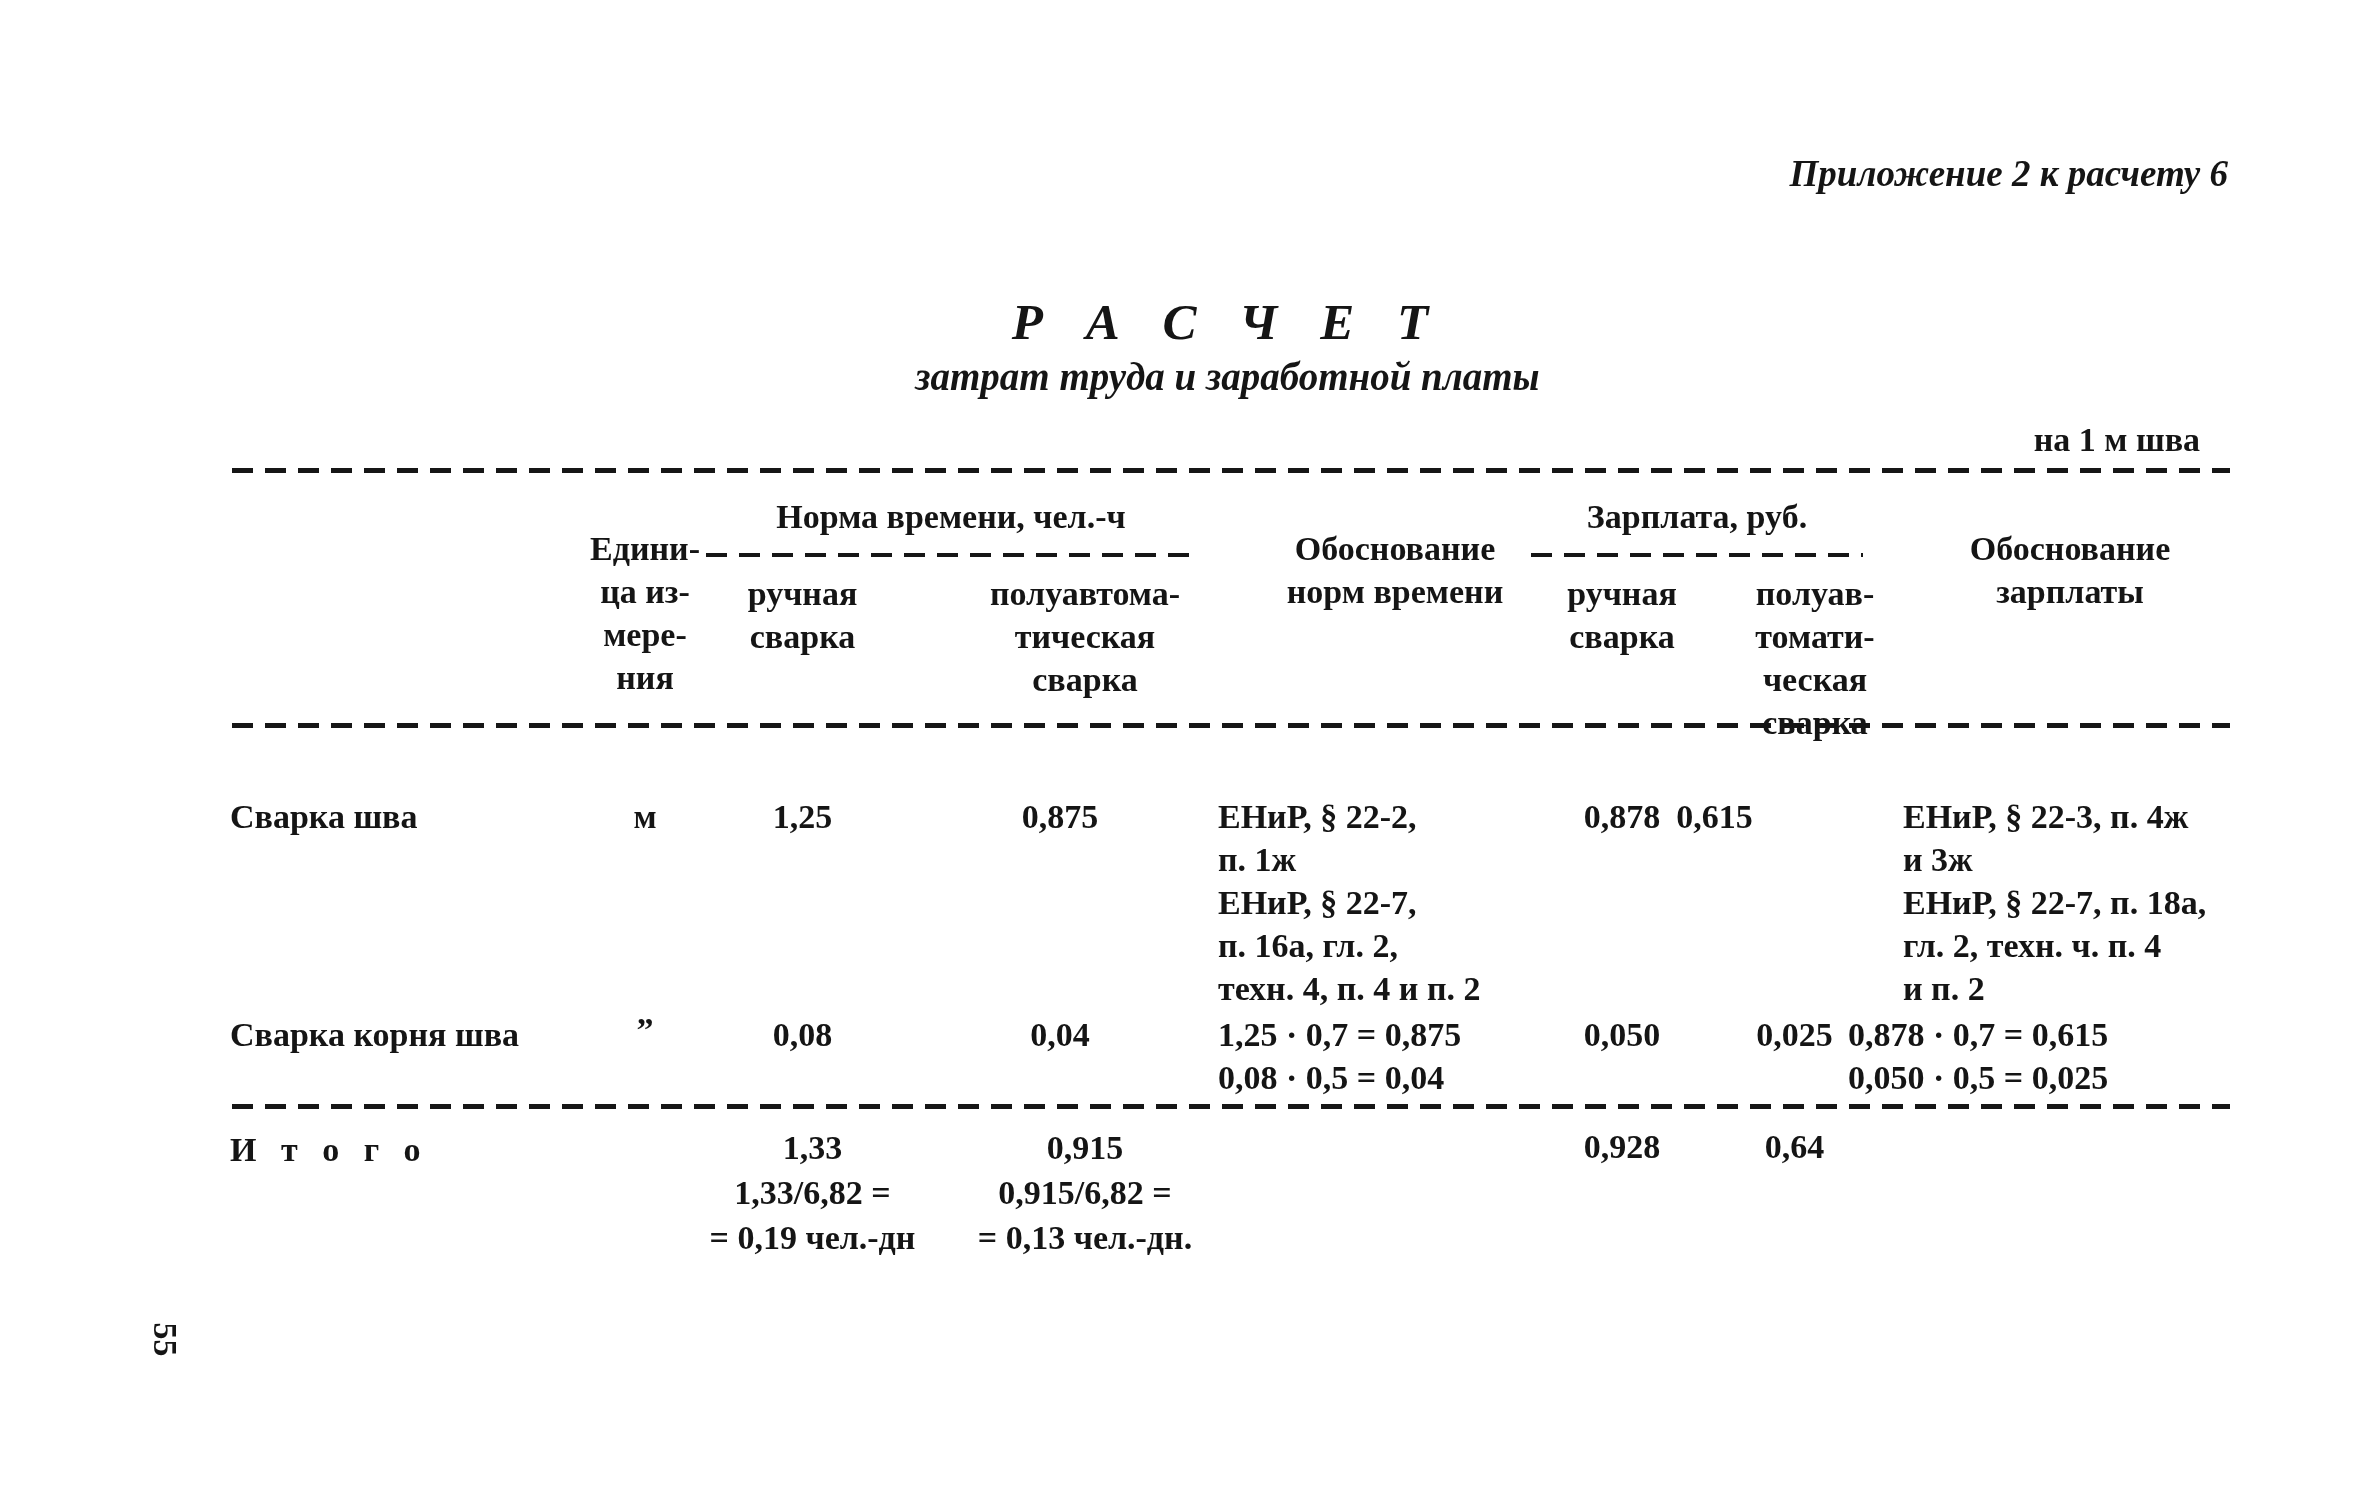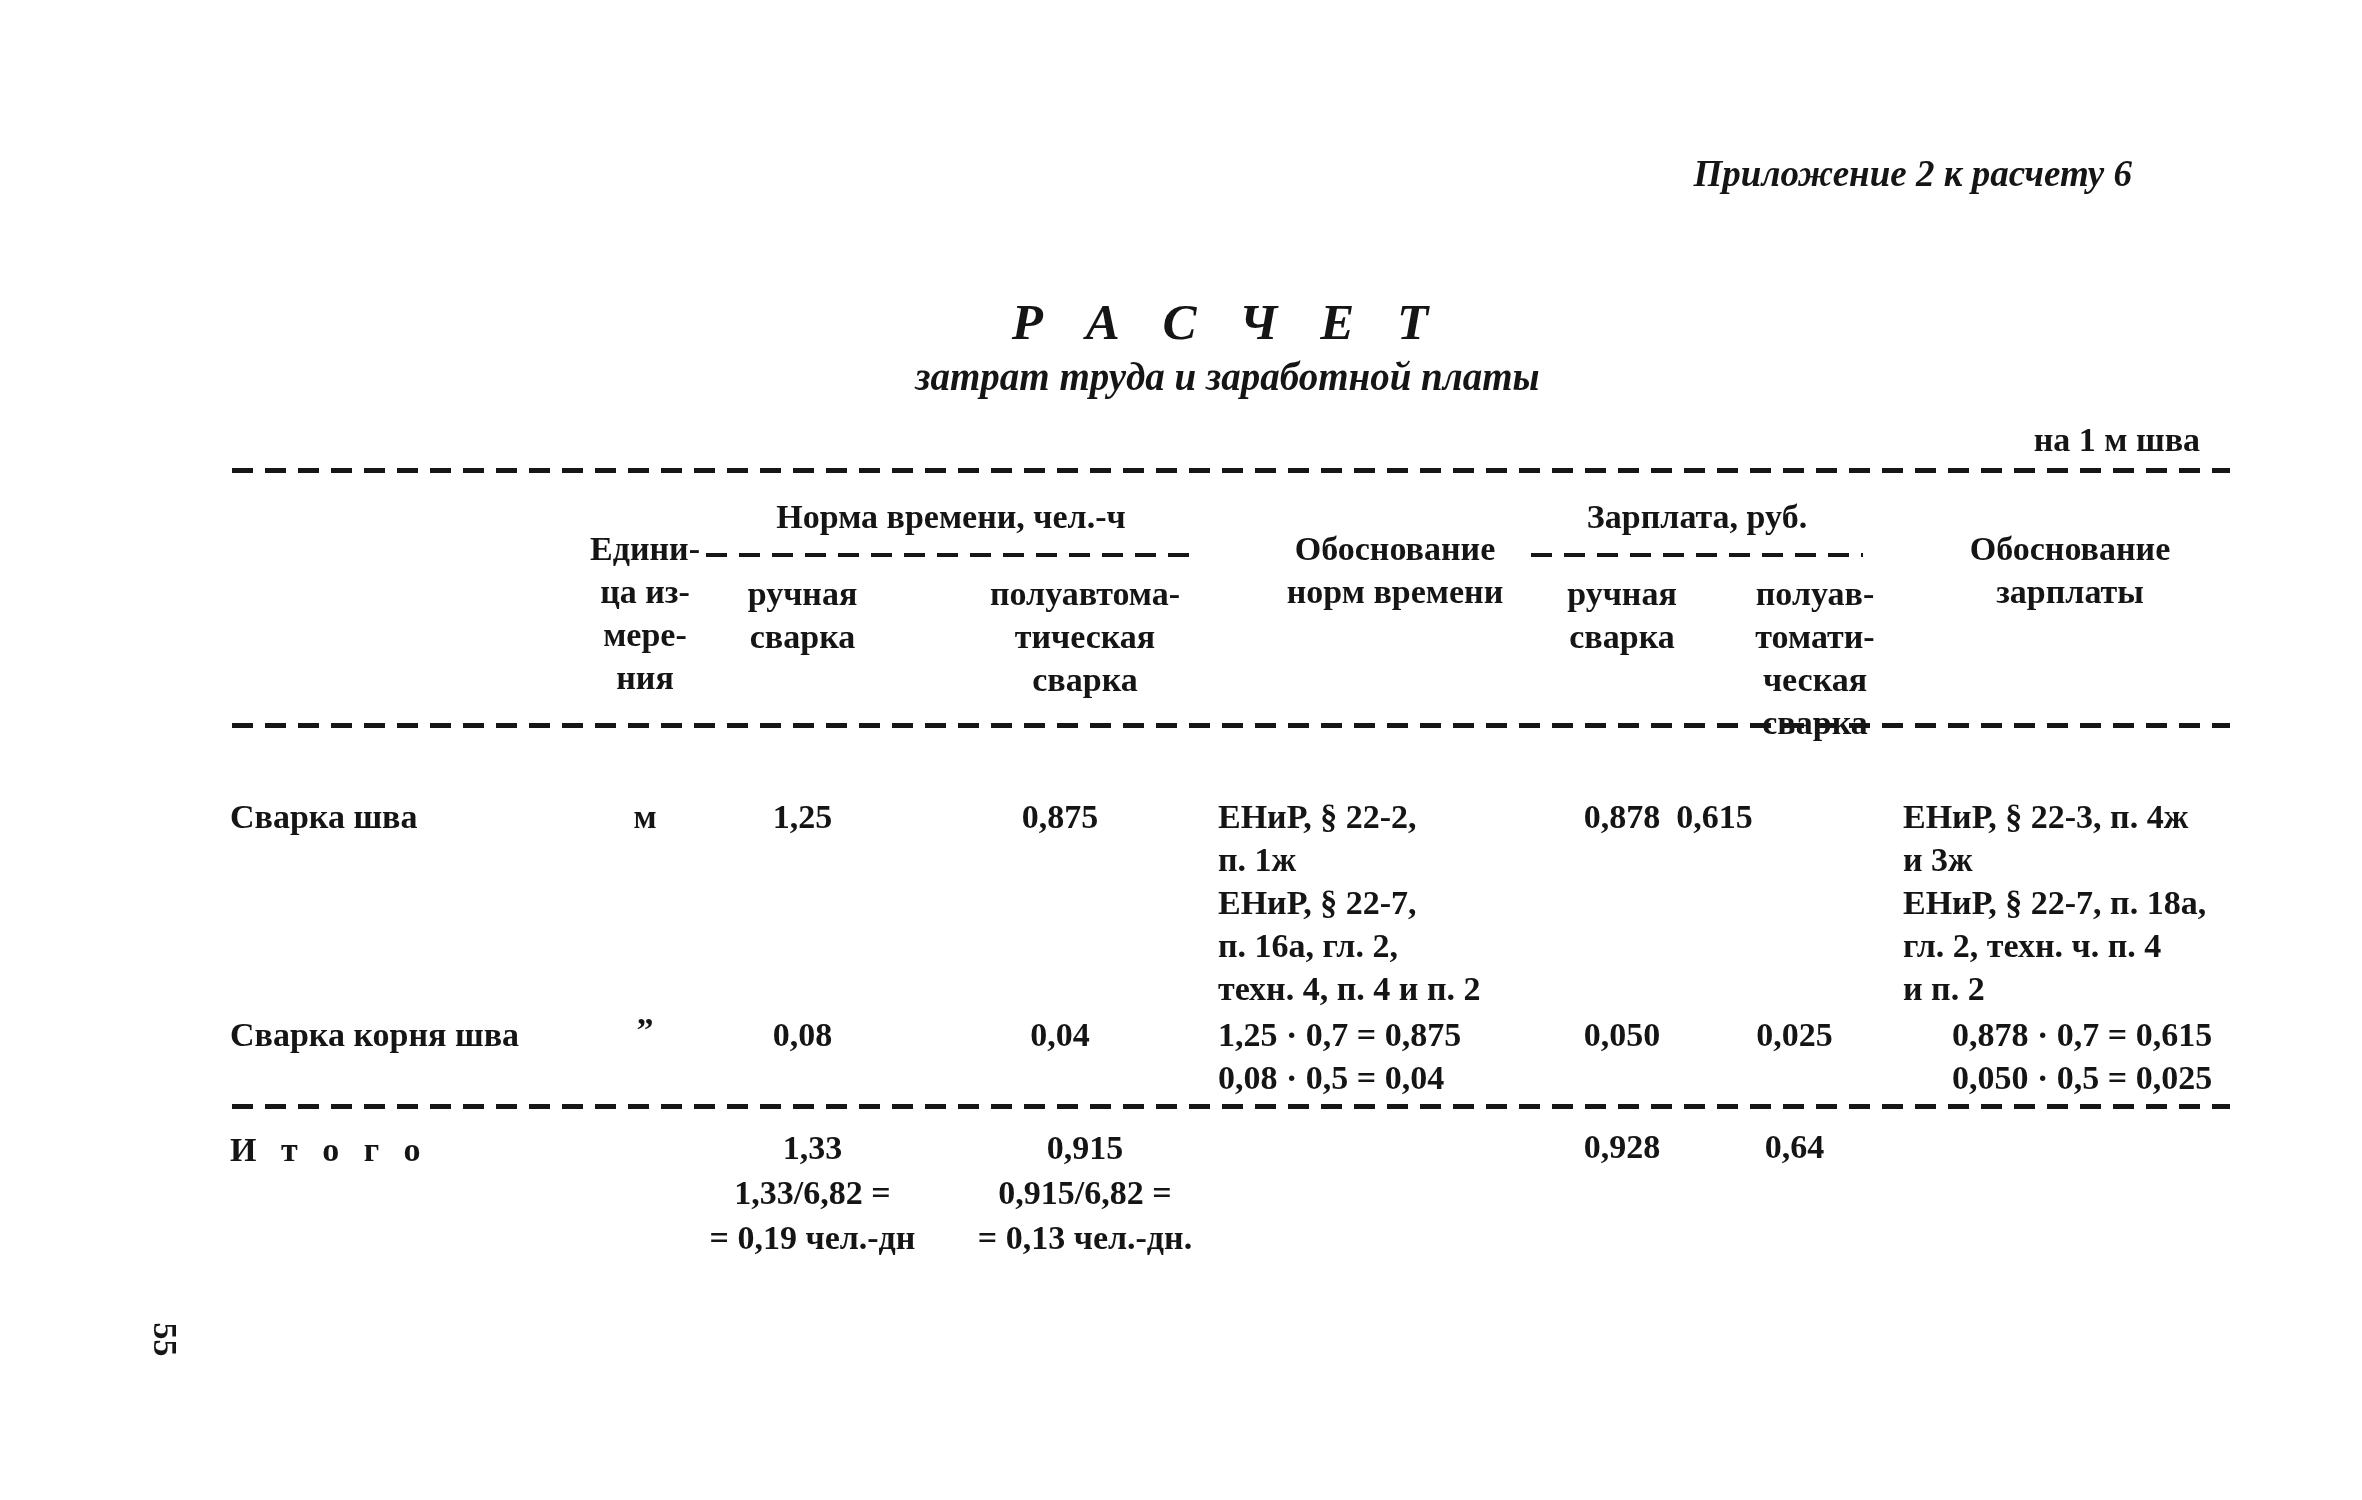--- a/index.html
+++ b/index.html
@@ -28,21 +28,21 @@
   }
   .hline.thin{height:4px;}
   .spaced{letter-spacing:15px;}
   .rot90{transform:rotate(90deg);transform-origin:center center;}
 </style>
 </head>
 <body>
 
 <div class="page">
 
-  <div class="abs r it t37" style="left:1512px;top:152px;width:620px;">Приложение 2 к расчету 6</div>
+  <div class="abs r it t37" style="left:1608px;top:152px;width:620px;">Приложение 2 к расчету 6</div>
 
   <div class="abs c it t41 spaced" style="left:230px;top:298px;width:1995px;">Р А С Ч Е Т</div>
   <div class="abs c it t39" style="left:230px;top:354px;width:1995px;">затрат труда и заработной платы</div>
 
   <div class="abs r t34" style="left:1600px;top:418px;width:600px;">на 1 м шва</div>
 
   <div class="abs hline" style="left:232px;top:468px;width:1998px;"></div>
   <div class="abs hline thin" style="left:706px;top:553px;width:490px;"></div>
   <div class="abs hline thin" style="left:1531px;top:553px;width:332px;"></div>
   <div class="abs hline" style="left:232px;top:723px;width:1998px;"></div>
@@ -91,21 +91,21 @@
 
   <div>
     <div class="abs t34" style="left:230px;top:1013px;width:340px;">Сварка корня шва</div>
     <div class="abs c t34" style="left:565px;top:1008px;width:160px;">”</div>
     <div class="abs c t34" style="left:695px;top:1013px;width:215px;">0,08</div>
     <div class="abs c t34" style="left:930px;top:1013px;width:260px;">0,04</div>
     <div class="abs pre t34" style="left:1218px;top:1013px;width:370px;">1,25 · 0,7 = 0,875
 0,08 · 0,5 = 0,04</div>
     <div class="abs c t34" style="left:1537px;top:1013px;width:170px;">0,050</div>
     <div class="abs c t34" style="left:1707px;top:1013px;width:175px;">0,025</div>
-    <div class="abs pre t34" style="left:1952px;top:1013px;width:345px;">0,878 · 0,7 = 0,615
+    <div class="abs pre t34" style="left:1848px;top:1013px;width:345px;">0,878 · 0,7 = 0,615
 0,050 · 0,5 = 0,025</div>
   </div>
 
   <div>
     <div class="abs t34" style="left:230px;top:1128px;width:400px;letter-spacing:8px;">И т о г о</div>
     <div class="abs c pre t45" style="left:690px;top:1125px;width:245px;">1,33
 1,33/6,82 =
 = 0,19 чел.-дн</div>
     <div class="abs c pre t45" style="left:940px;top:1125px;width:290px;">0,915
 0,915/6,82 =

